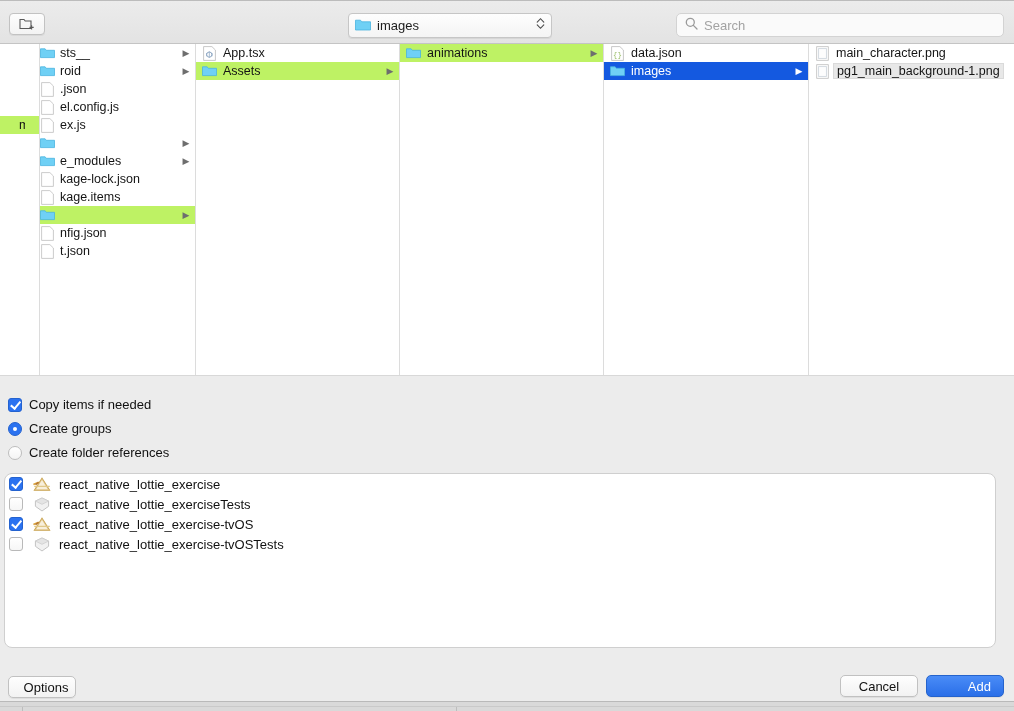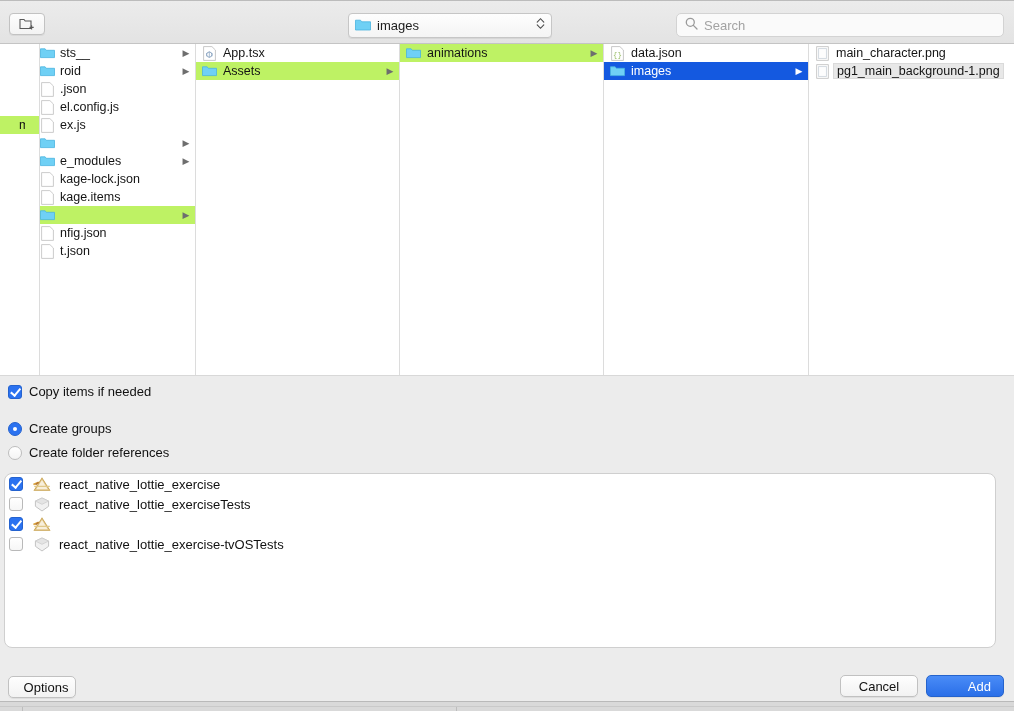--- a/index.html
+++ b/index.html
@@ -109,21 +109,21 @@
     border-width: 0 2px 2px 0; transform: rotate(40deg) translate(0px,-1px);
   }
   .rdo {
     width: 14px; height: 14px; border-radius: 50%; flex: 0 0 auto;
     border: 1px solid #bdbdbd; background: linear-gradient(to bottom,#fff,#f4f4f4);
     margin-right: 7px; display: flex; align-items: center; justify-content: center;
   }
   .rdo.on { background: #2b72f0; border-color: #2462cf; }
   .rdo.on:after { content:""; width:4px; height:4px; border-radius:50%; background:#fff; }
 
-  #copy-row  { position: absolute; left: 8px; top: 8px; }
+  #copy-row  { position: absolute; left: 8px; top: 21px; }
   #grp-row   { position: absolute; left: 8px; top: 45px; }
   #fref-row  { position: absolute; left: 8px; top: 69px; }
 
   .targets {
     position: absolute; left: 4px; top: 97px; width: 992px; height: 175px;
     background: #fff; border: 1px solid #cfcfcf; border-radius: 8px;
     overflow: hidden;
   }
   .trow {
     height: 20px; display: flex; align-items: center; padding-left: 4px;
@@ -458,20 +458,21 @@
           <span class="cbx on"></span>
           <span class="ticon">
             <svg width="20" height="15" viewBox="0 0 20 15">
               <path d="M10 1.6 17.2 13H2.8z" fill="none" stroke="#c8a04a" stroke-width="1.5"></path>
               <path d="M10 1.6 17.2 13H2.8z" fill="#f2e2bd" opacity=".55"></path>
               <path d="M2.2 9.4 17.8 9.4" stroke="#e0c888" stroke-width="1.4"></path>
               <path d="M1.4 7.6 6.6 5.2" stroke="#d8a13a" stroke-width="1.6"></path>
               <path d="M6.6 5.2 3.6 7.8" stroke="#b07030" stroke-width="1.2"></path>
             </svg>
           </span>
+          <span>react_native_lottie_exercise-tvOS</span>
         </div>
         <div class="trow">
           <span class="cbx"></span>
           <span class="ticon">
             <svg width="18" height="15" viewBox="0 0 18 15">
               <path d="M9 1 15.6 4.1v5.2L9 14 2.4 9.3V4.1z" fill="#f1f1f1" stroke="#c3c3c3" stroke-width="1"></path>
               <path d="M9 1 15.6 4.1 9 7.3 2.4 4.1z" fill="#e4e4e4" stroke="#c9c9c9" stroke-width=".7"></path>
             </svg>
           </span>
           <span>react_native_lottie_exercise-tvOSTests</span>

